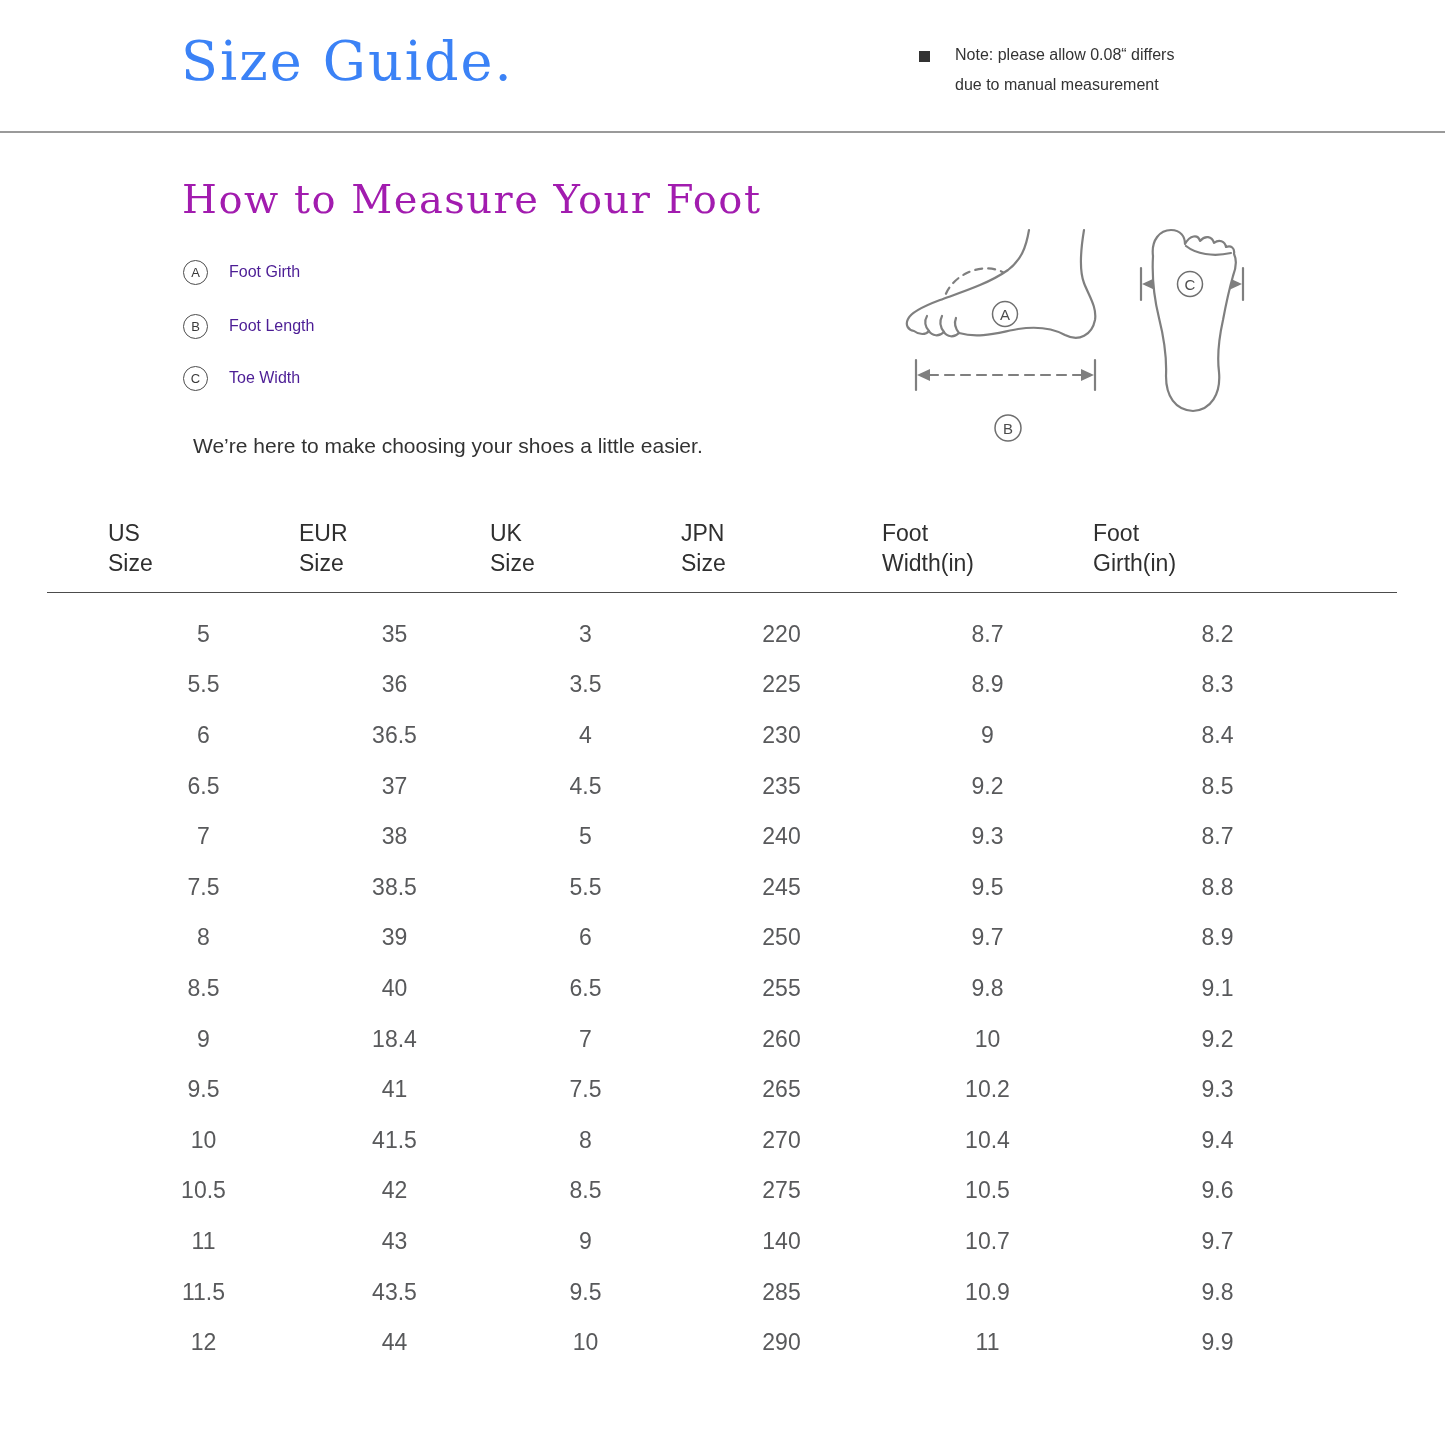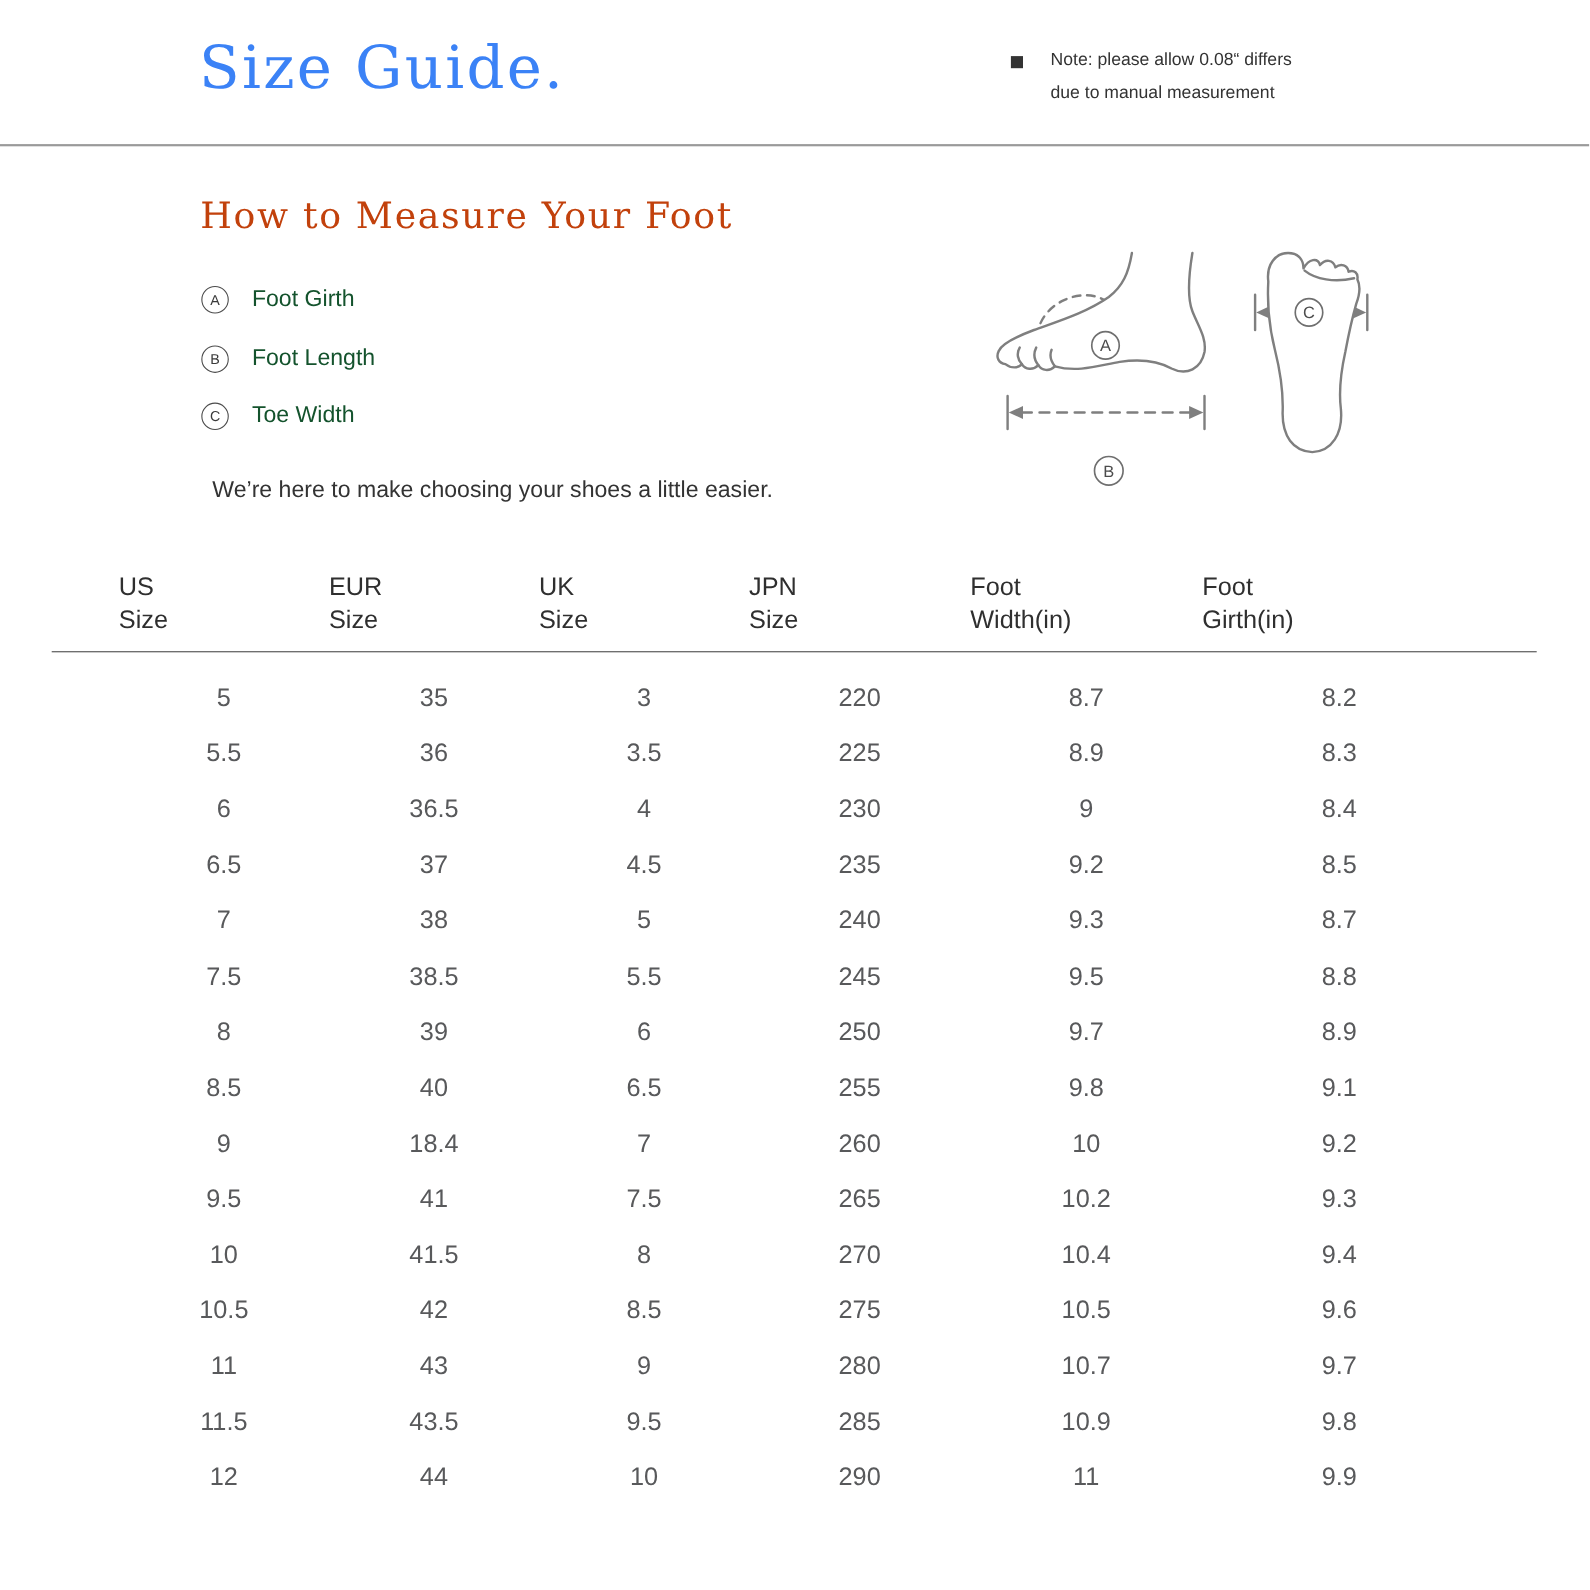--- a/index.html
+++ b/index.html
@@ -19,31 +19,31 @@
   }
   .note-lines{margin-left:38px;font-size:16px;line-height:30px;color:#333;}
   .top-divider{
     position:absolute;left:0;top:131px;width:1445px;height:0;
     border-top:2px solid #9a9a9a;
   }
   
   .section-title{
     position:absolute;left:182px;top:176px;margin:0;
     font-family:"DejaVu Serif", serif;font-weight:400;
-    font-size:33px;letter-spacing:1.5px;color:#c2410c;
+    font-size:40px;letter-spacing:1.5px;color:#a21caf;
   }
   .measure-list{position:absolute;left:183px;top:259px;}
   .measure-item{display:flex;align-items:center;height:26px;margin-bottom:28px;}
   .measure-item:nth-child(2){margin-bottom:26px;}
   .circle-badge{
     box-sizing:border-box;width:25px;height:25px;border:1.4px solid #4c4c4c;border-radius:50%;
     display:flex;align-items:center;justify-content:center;
     font-size:13px;color:#3a3a3a;flex:none;
   }
-  .measure-label{margin-left:21px;font-size:21px;color:#14532d;}
+  .measure-label{margin-left:21px;font-size:16px;color:#4c1d95;}
   .intro-text{position:absolute;left:193px;top:434px;margin:0;font-size:21px;color:#333;}
   .illus{position:absolute;}
   .illus-side{left:898px;top:228px;}
   .illus-sole{left:1138px;top:226px;}
   
   .size-table{position:absolute;left:47px;top:518px;width:1350px;}
   .thead{
     display:flex;padding:0 0 14px 61px;border-bottom:1.5px solid #4c4c4c;
   }
   .th{text-align:left;font-size:23px;line-height:30px;color:#2f2f2f;}
@@ -264,21 +264,21 @@
           <div class="tcell">42</div>
           <div class="tcell">8.5</div>
           <div class="tcell">275</div>
           <div class="tcell">10.5</div>
           <div class="tcell">9.6</div>
         </div>
         <div class="trow">
           <div class="tcell">11</div>
           <div class="tcell">43</div>
           <div class="tcell">9</div>
-          <div class="tcell">280</div>
+          <div class="tcell">140</div>
           <div class="tcell">10.7</div>
           <div class="tcell">9.7</div>
         </div>
         <div class="trow">
           <div class="tcell">11.5</div>
           <div class="tcell">43.5</div>
           <div class="tcell">9.5</div>
           <div class="tcell">285</div>
           <div class="tcell">10.9</div>
           <div class="tcell">9.8</div>

